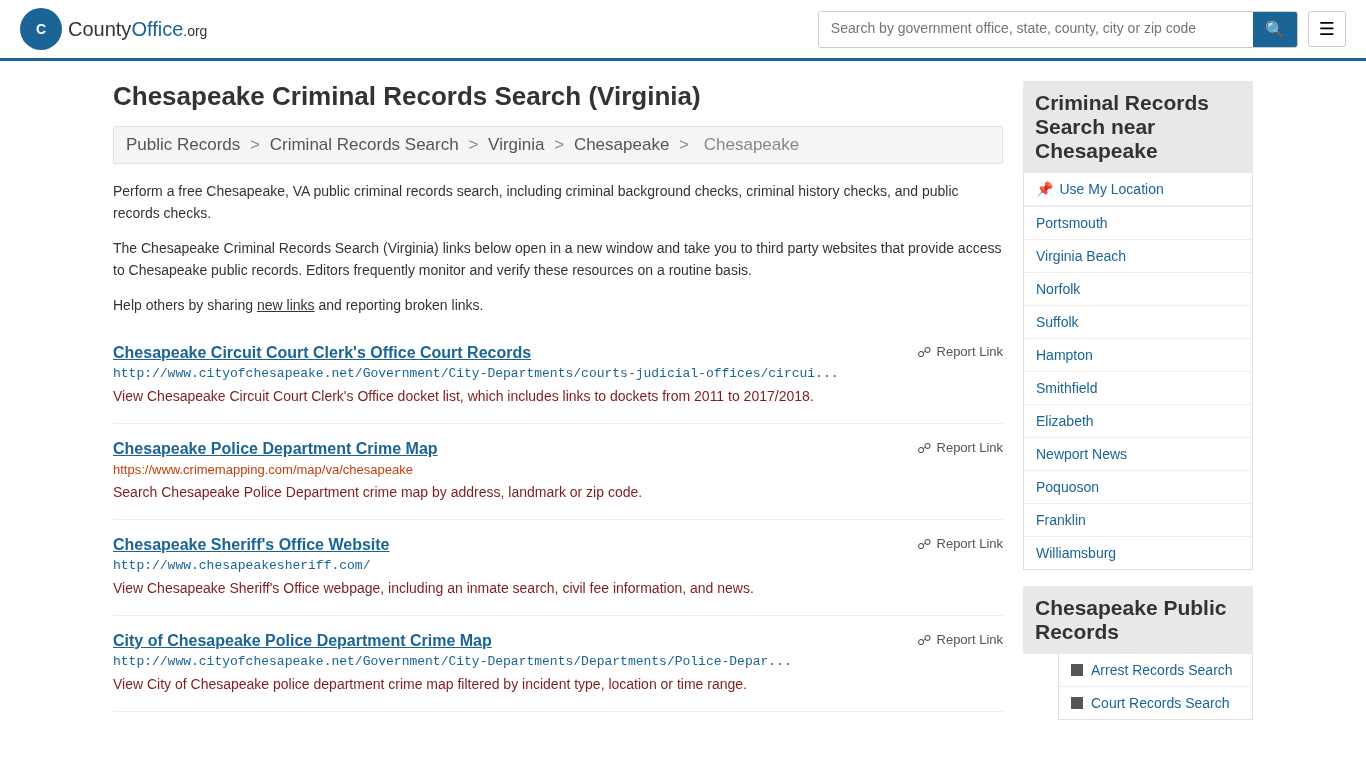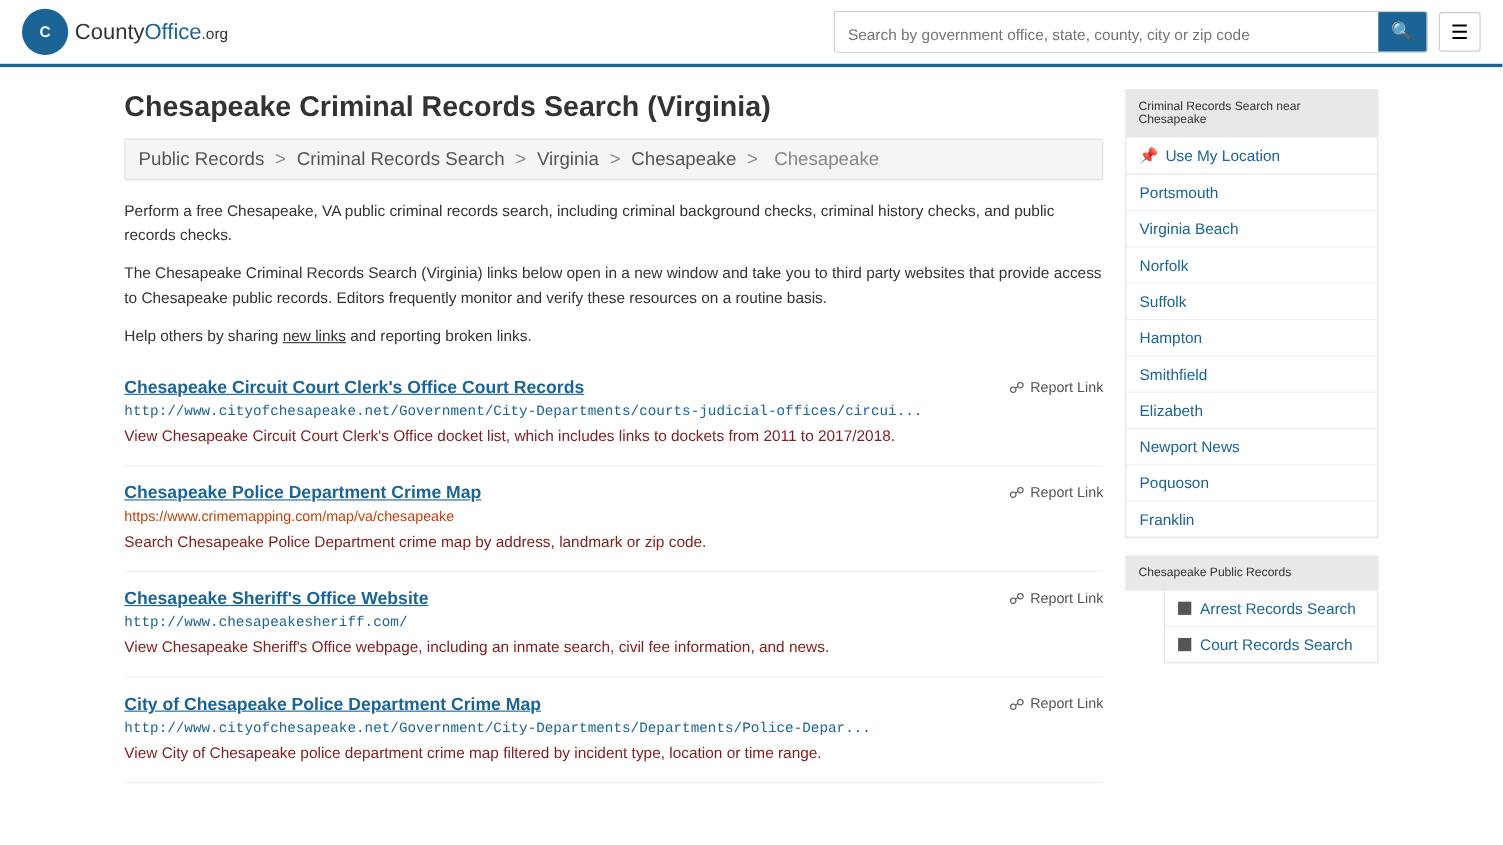--- a/index.html
+++ b/index.html
@@ -38,25 +38,25 @@
     .logo-text span {
       color: #1a6496;
     }
     .header-right {
       display: flex;
       align-items: center;
       gap: 10px;
     }
     .search-bar {
       display: flex;
-      align-items: flex-end;
+      align-items: flex-start;
       border: 1px solid #ccc;
       border-radius: 3px;
       overflow: hidden;
-      width: 540px;
+      width: 480px;
     }
     .search-bar input {
       border: none;
       outline: none;
       padding: 8px 12px;
       font-size: 14px;
       width: 100%;
       color: #888;
     }
     .search-bar button {
@@ -173,22 +173,22 @@
     .sidebar {
       width: 230px;
       flex-shrink: 0;
     }
     .sidebar-section {
       margin-bottom: 16px;
     }
     .sidebar-header {
       background: #e8e8e8;
       padding: 10px 12px;
-      font-size: 11px;
-      font-weight: normal;
+      font-size: 21px;
+      font-weight: bold;
       color: #333;
       margin-bottom: 0;
     }
     .sidebar-list {
       list-style: none;
       border: 1px solid #e0e0e0;
       border-top: none;
     }
     .sidebar-list li {
       border-bottom: 1px solid #eee;
@@ -381,20 +381,23 @@
           </li>
           <li>
             <a href="#">Newport News</a>
           </li>
           <li>
             <a href="#">Poquoson</a>
           </li>
           <li>
             <a href="#">Franklin</a>
           </li>
+          <li>
+            <a href="#">Williamsburg</a>
+          </li>
         </ul>
     </div>
 
     <div class="sidebar-section sidebar-public-records">
       <div class="sidebar-header">Chesapeake Public Records</div>
       <ul class="sidebar-records-list" id="public-records-list">
           <li>
             <a href="#">
       <span class="rec-icon"></span>
       Arrest Records Search

